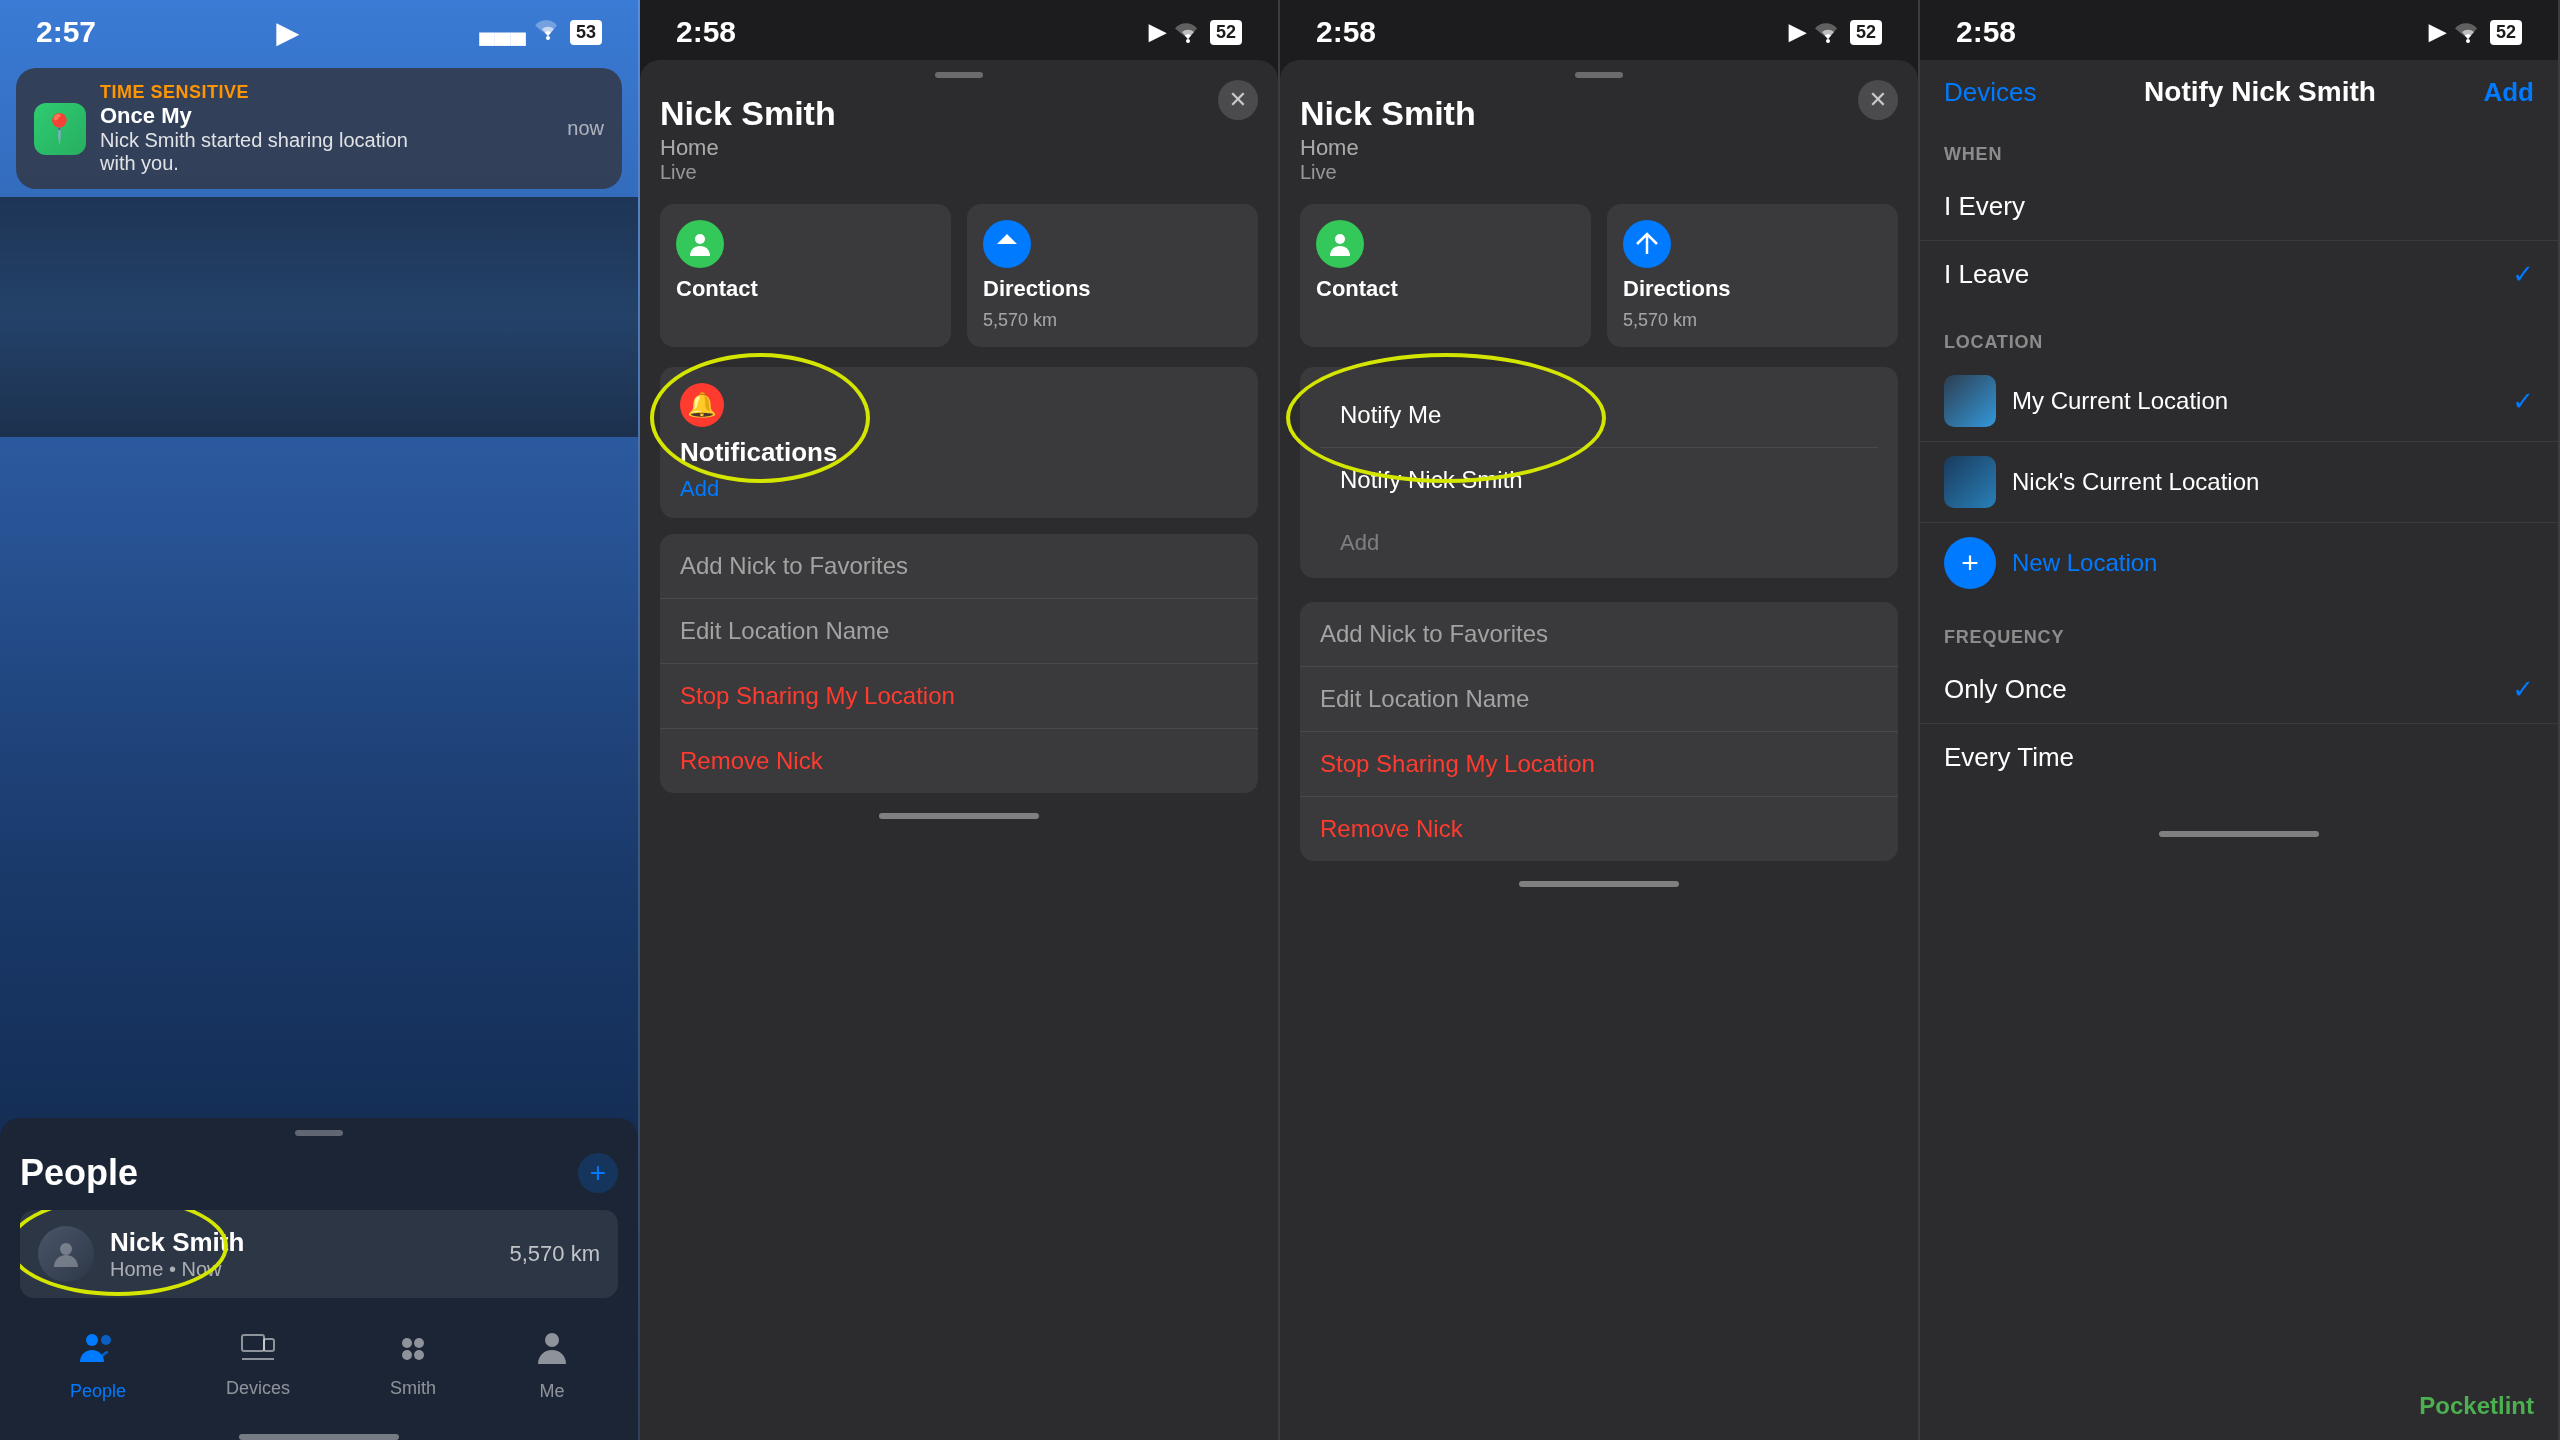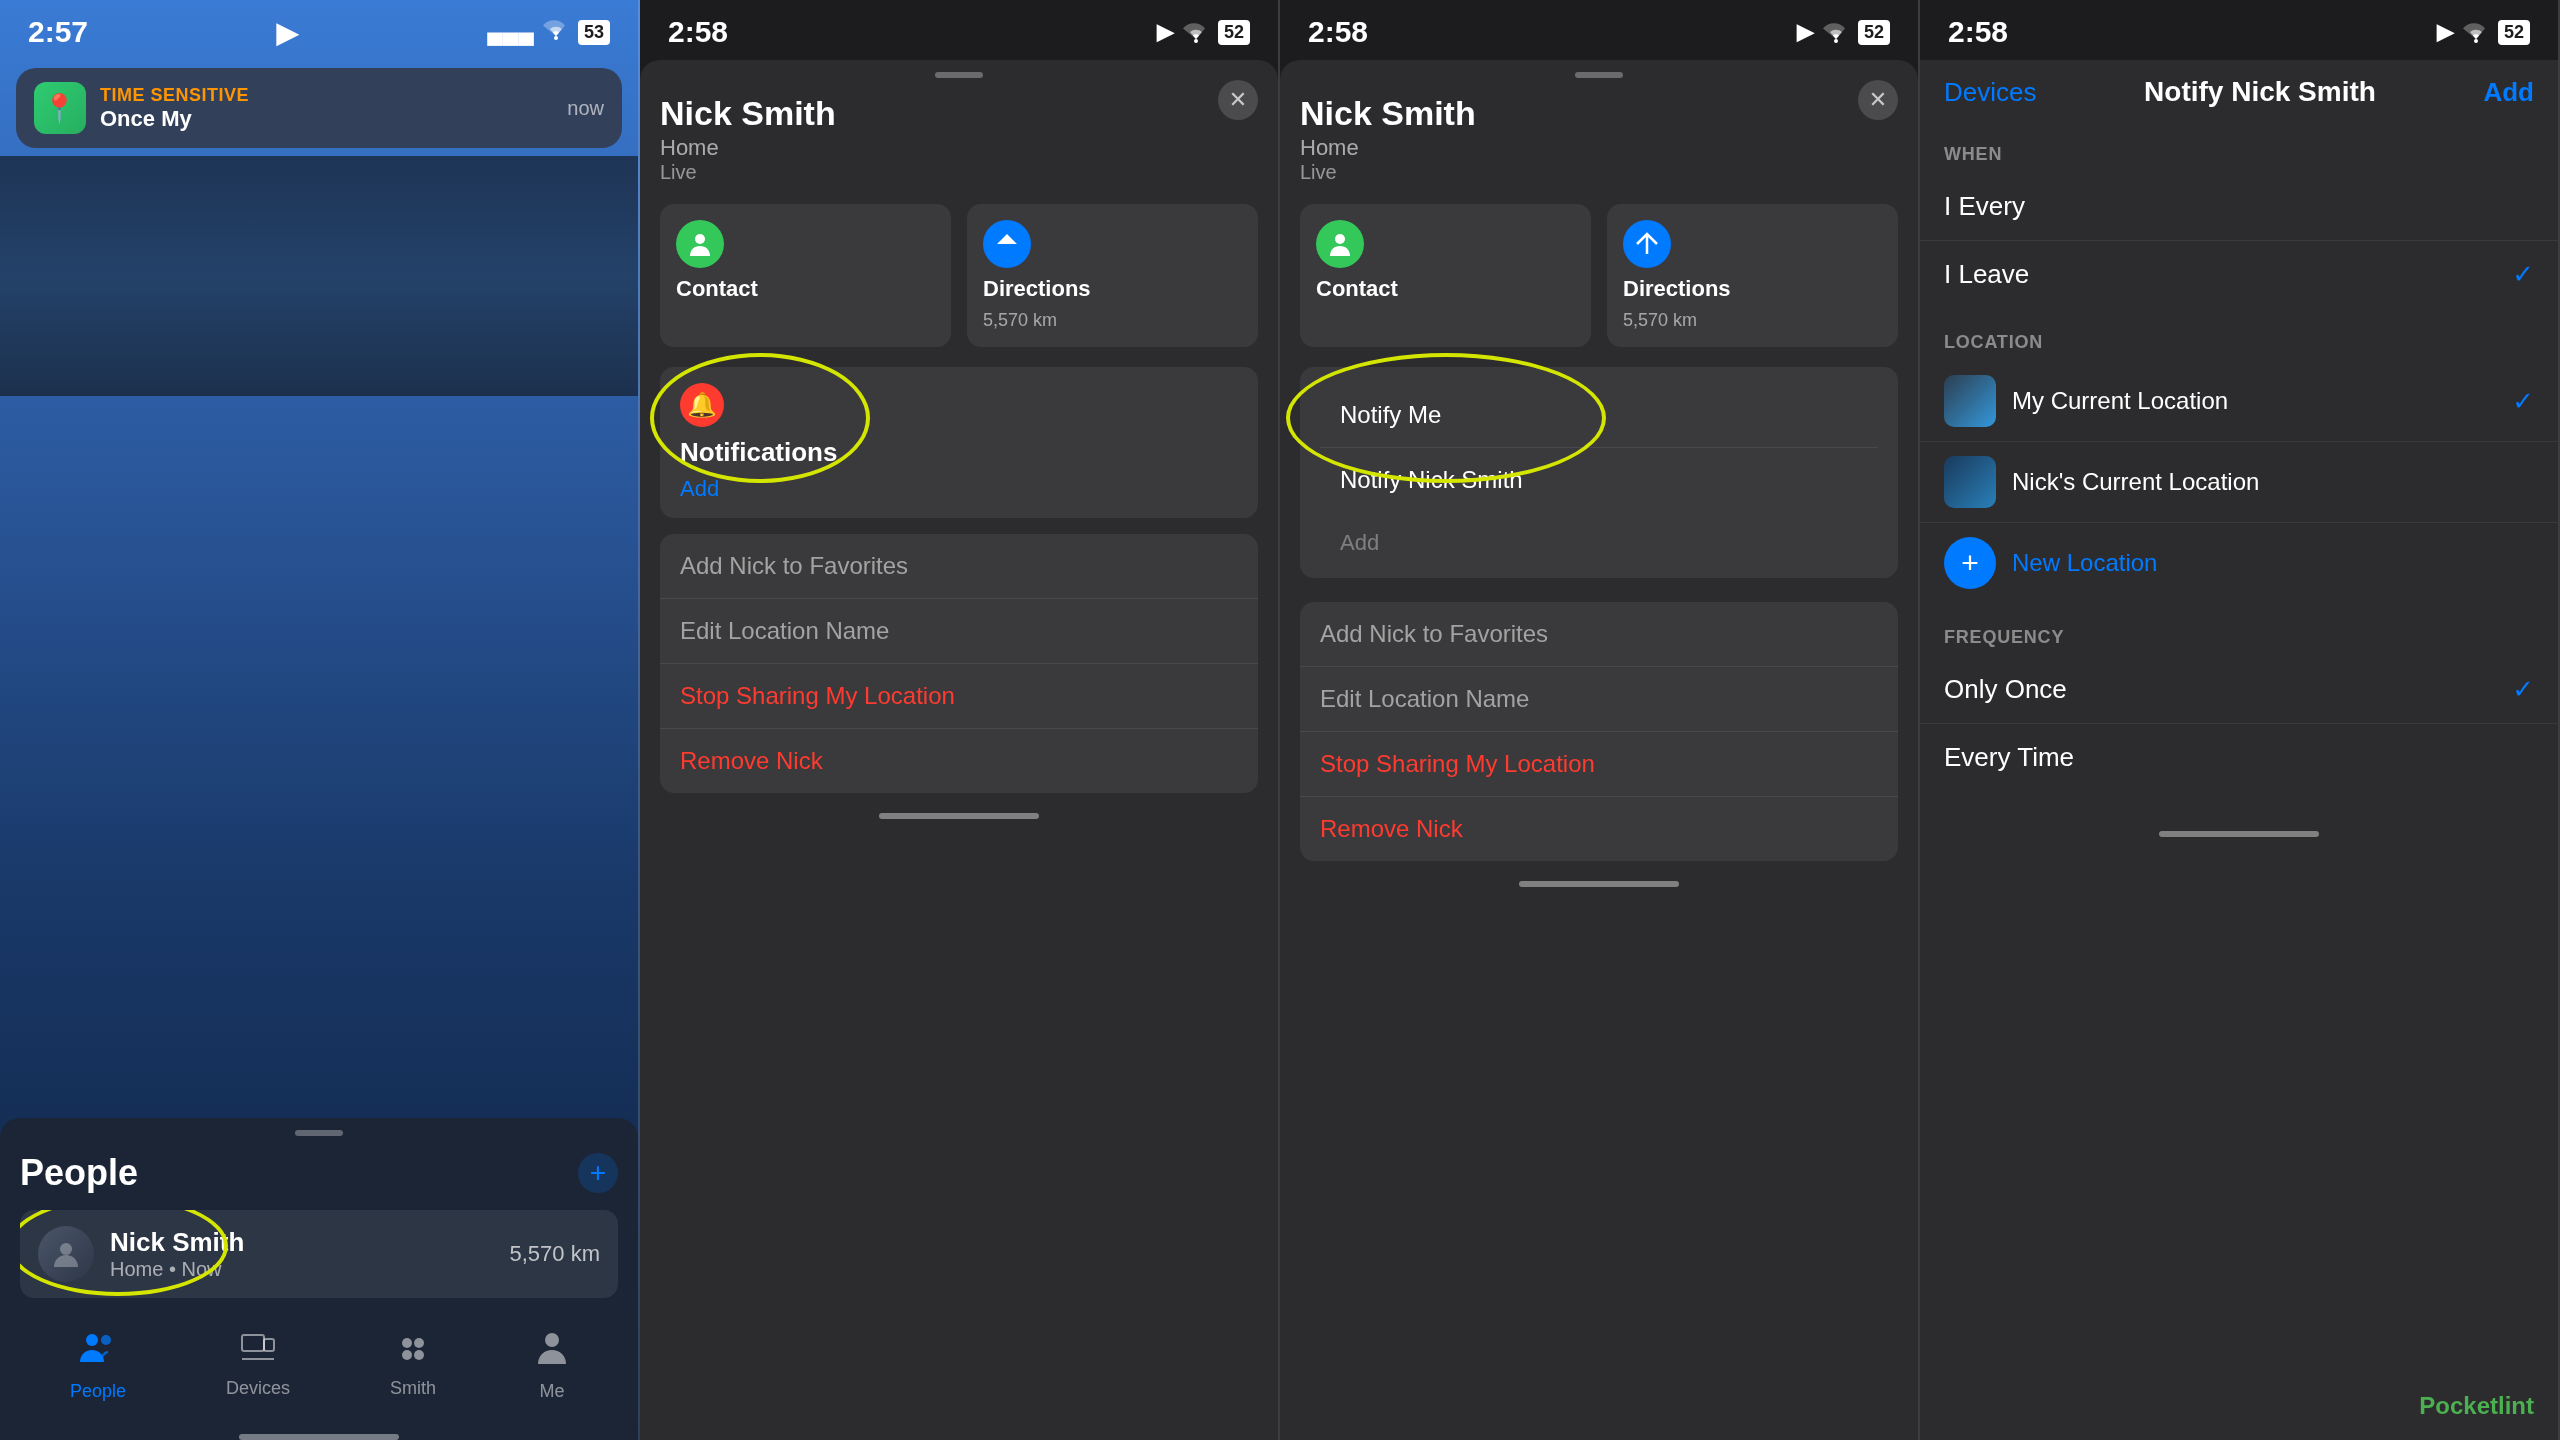--- a/index.html
+++ b/index.html
@@ -27,21 +27,21 @@
       height: 100%;
       position: relative;
       overflow: hidden;
       border-right: 2px solid rgba(255,255,255,0.15);
     }
 
     .status-bar {
       display: flex;
       justify-content: space-between;
       align-items: center;
-      padding: 12px 28px 8px;
+      padding: 12px 36px 8px;
       font-size: 28px;
       font-weight: 600;
       color: white;
       height: 60px;
     }
 
     .status-time {
       font-size: 30px;
       font-weight: 700;
     }
@@ -569,20 +569,21 @@
         </span>
         <span class="battery-badge">53</span>
       </div>
     </div>
 
     <div class="notification-banner">
       <div class="notif-app-icon">📍</div>
       <div class="notif-content">
         <div class="notif-label">TIME SENSITIVE</div>
         <div class="notif-app-name">Once My</div>
+        <div class="notif-body">Nick Smith started sharing location<br>with you.</div>
       </div>
       <div class="notif-time">now</div>
     </div>
 
     <div class="map-area">
       <div class="map-blur"></div>
     </div>
 
     <div class="bottom-sheet">
       <div class="sheet-handle"></div>

